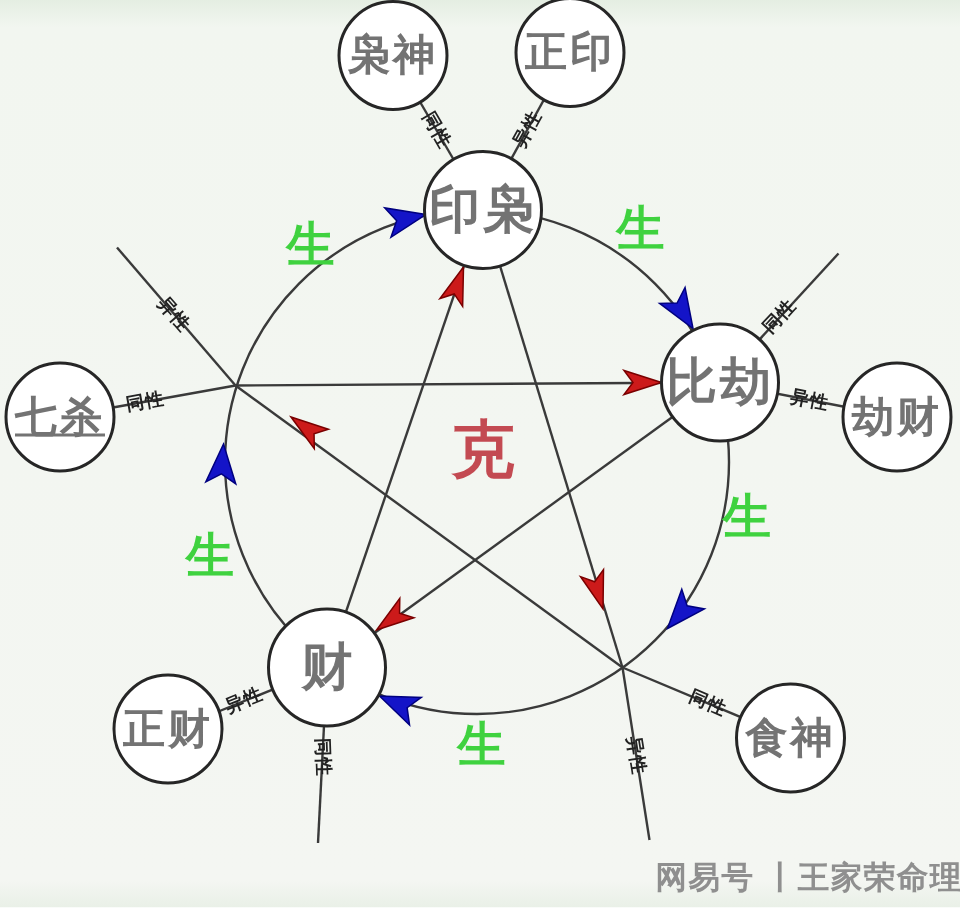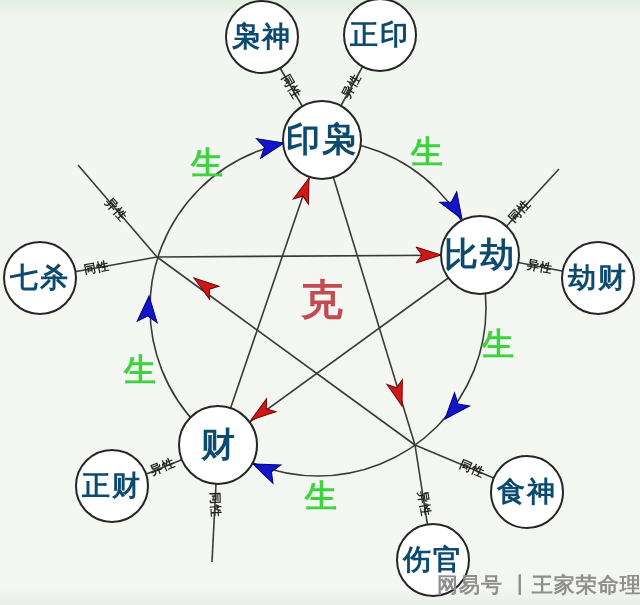--- a/index.html
+++ b/index.html
@@ -9,21 +9,21 @@
     font-family:"Liberation Sans","DejaVu Sans",sans-serif;
   }
   svg.wires{position:absolute;left:0;top:0;}
   .wire{stroke:var(--line);stroke-width:1.6;fill:none;}
   .arrow-blue{fill:var(--arrow-blue);stroke:#000080;stroke-width:1;}
   .arrow-red{fill:var(--arrow-red);stroke:#7a0000;stroke-width:1;}
   .node{
     position:absolute;box-sizing:border-box;background:#fff;
     border:2.5px solid #262626;border-radius:50%;
     display:flex;align-items:center;justify-content:center;
-    color:#0c4a6e;font-weight:700;letter-spacing:2px;
+    color:#737373;font-weight:700;letter-spacing:2px;
   }
   .node.main{width:80px;height:80px;font-size:34px;}
   .node.sat{width:74px;height:74px;font-size:28px;}
   .rel{
     position:absolute;font-size:12px;font-weight:700;color:#222;
     white-space:nowrap;letter-spacing:1px;
   }
   .sheng{
     position:absolute;font-size:32px;font-weight:700;color:var(--sheng);
     transform:translate(-50%,-50%);
@@ -86,23 +86,22 @@
   <div class="ke" style="left:322px;top:300px;">克</div>
 
   <div class="node main" style="left:282px;top:100px;">印枭</div>
   <div class="node main" style="left:440px;top:215px;">比劫</div>
   <div class="node main" style="left:178px;top:405px;letter-spacing:0;">财</div>
 
   <div class="node sat" style="left:225px;top:0px;">枭神</div>
   <div class="node sat" style="left:343px;top:-2px;">正印</div>
   <div class="node sat" style="left:490px;top:455px;">食神</div>
   <div class="node sat" style="left:561px;top:241px;">劫财</div>
-  <div class="node sat" style="left:396px;top:523px;">伤官</div>
   <div class="node sat" style="left:75px;top:449px;">正财</div>
-  <div class="node sat" style="left:3px;top:241px;">七杀</div>
+  <div class="node sat" style="left:3px;top:241px;text-decoration:underline;">七杀</div>
 
   <div class="rel" style="left:291px;top:87px;transform:translate(-50%,-50%) rotate(60deg);">同性</div>
   <div class="rel" style="left:352px;top:86px;transform:translate(-50%,-50%) rotate(-61deg);">异性</div>
   <div class="rel" style="left:520px;top:211px;transform:translate(-50%,-50%) rotate(-47deg);">同性</div>
   <div class="rel" style="left:540px;top:267px;transform:translate(-50%,-50%) rotate(11deg);">异性</div>
   <div class="rel" style="left:472px;top:469px;transform:translate(-50%,-50%) rotate(23deg);">同性</div>
   <div class="rel" style="left:424px;top:504px;transform:translate(-50%,-50%) rotate(81deg);">异性</div>
   <div class="rel" style="left:215px;top:505px;transform:translate(-50%,-50%) rotate(88deg);">同性</div>
   <div class="rel" style="left:163px;top:467px;transform:translate(-50%,-50%) rotate(-22deg);">异性</div>
   <div class="rel" style="left:97px;top:268px;transform:translate(-50%,-50%) rotate(-10deg);">同性</div>

